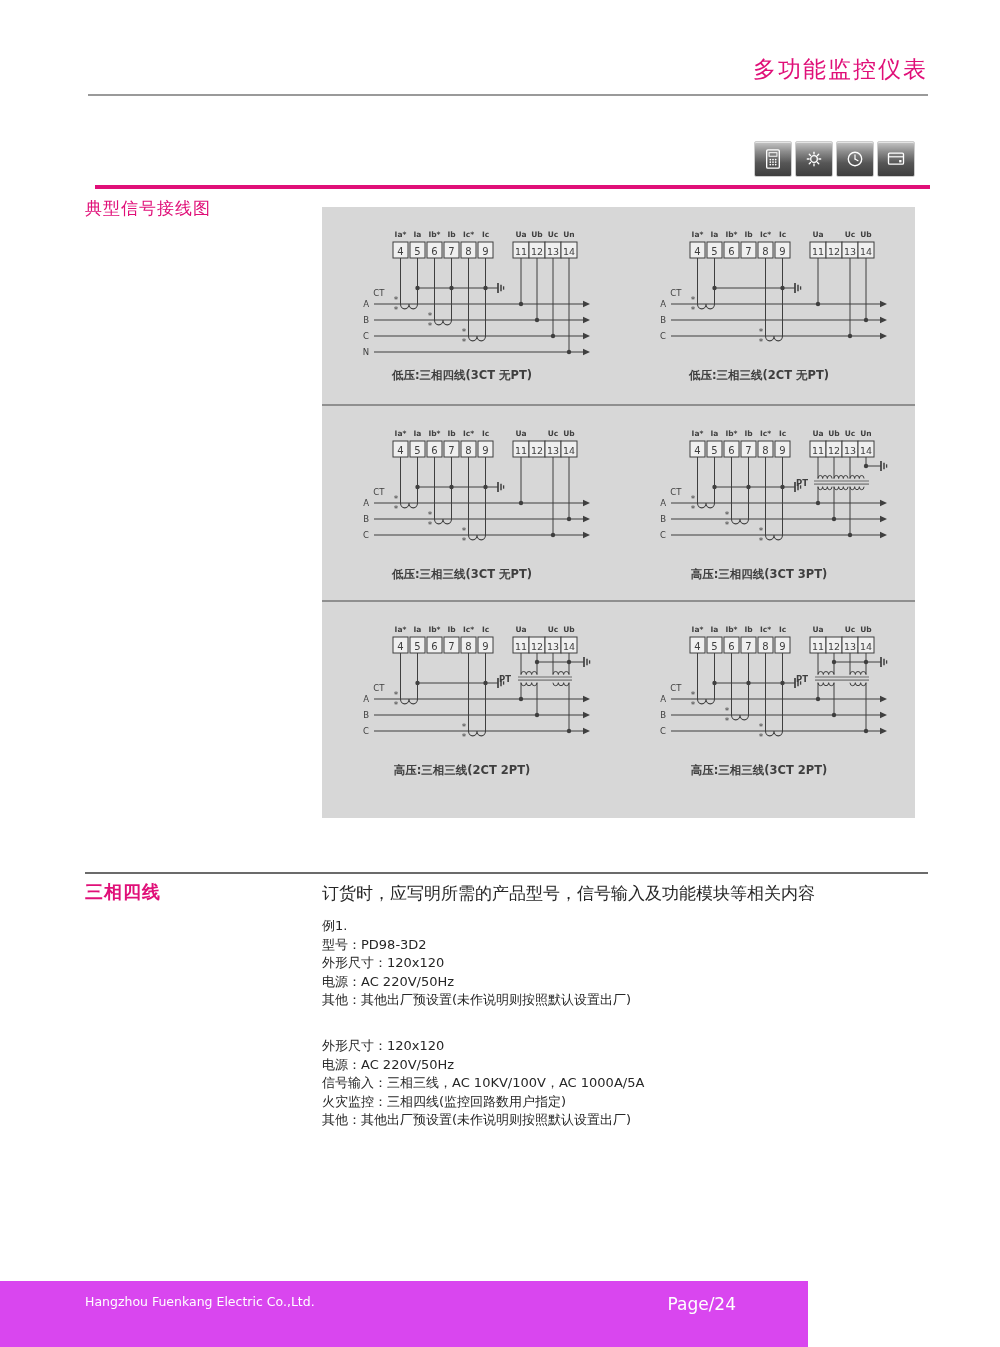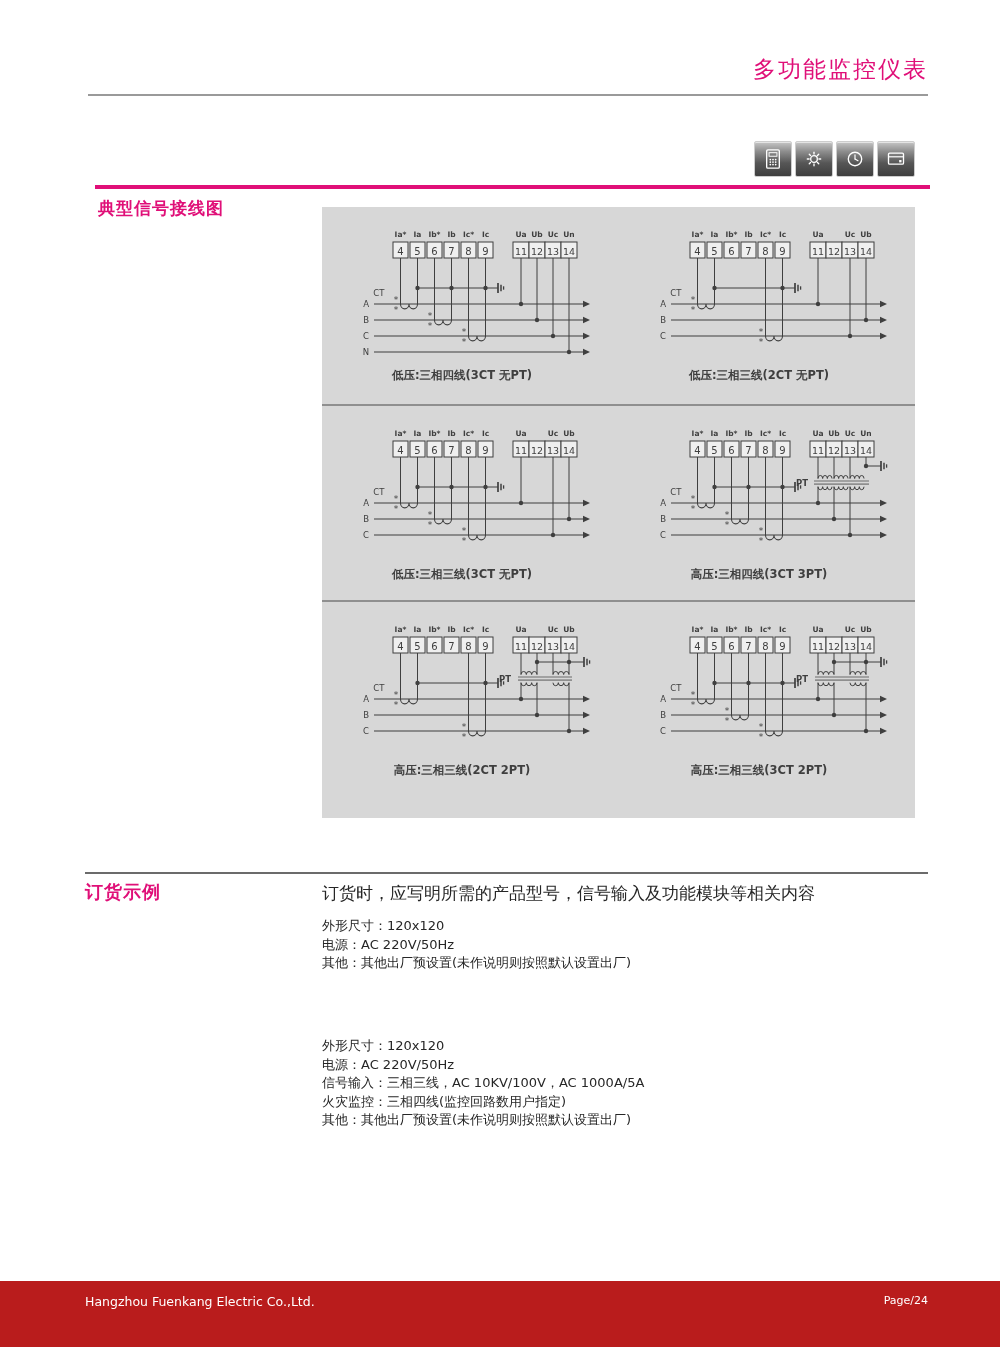--- a/index.html
+++ b/index.html
@@ -19,39 +19,39 @@
   .icon-row{position:absolute;top:141px;left:754px;display:flex;gap:3px}
   .icon-btn{
     width:38px;height:36px;border:1px solid #cdcdcd;border-radius:2px;
     background:linear-gradient(180deg,#c6c6c6 0%,#8d8d8d 28%,#565656 62%,#3e3e3e 100%);
     box-shadow:inset 0 1px 0 rgba(255,255,255,.55);
     display:flex;align-items:center;justify-content:center;cursor:pointer;
   }
 
   .thick-rule{position:absolute;top:185px;left:95px;width:835px;height:4px;background:#e00f78}
 
-  .wiring-heading{position:absolute;top:197px;left:98px;font-size:17px;font-weight:700;color:#e00f78;letter-spacing:1px}
+  .wiring-heading{position:absolute;top:197px;left:85px;font-size:17px;font-weight:400;color:#e00f78;letter-spacing:1px}
 
   .panel{position:absolute;top:207px;left:322px;width:593px;height:611px;background:#d7d7d7}
   .dg-row{display:flex;height:197px}
   .dg-row + .dg-row{border-top:2px solid #8f8f8f}
   .dg-row:nth-child(2){height:196px}
   .dg-row:nth-child(3){height:214px}
   .dg{width:296.5px;height:197px}
 
   .order-rule{position:absolute;top:872px;left:85px;width:843px;height:2px;background:#6b6b6b}
   .order-heading{position:absolute;top:880px;left:85px;font-size:18px;font-weight:600;color:#e00f78;letter-spacing:1px}
   .order-intro{position:absolute;top:882px;left:322px;font-size:17px;color:#262626}
   .ex-block{position:absolute;left:322px;font-size:13px;line-height:18.5px;color:#262626}
   .ex-1{top:917px}
   .ex-2{top:1037px}
 
-  .footer{position:absolute;top:1281px;left:0;width:1000px;height:66px;background:#b91c1c;color:#fff}
+  .footer{position:absolute;top:1281px;left:0;width:808px;height:66px;background:#d946ef;color:#fff}
   .footer-company{position:absolute;top:13px;left:85px;font-size:12.5px}
-  .footer-page{position:absolute;top:13px;right:72px;font-size:11px}
+  .footer-page{position:absolute;top:13px;right:72px;font-size:17px}
 </style>
 </head>
 <body>
 
 <div class="page-title">多功能监控仪表</div>
 <div class="title-rule"></div>
 
 <div class="icon-row">
   <div class="icon-btn">
     <svg width="30" height="30" viewBox="0 0 38 36">
@@ -589,24 +589,26 @@
           <line x1="247" y1="80.7" x2="247" y2="129" stroke="#3f3f3f" stroke-width="1"></line>
           <circle cx="247" cy="129" r="2.2" fill="#3f3f3f"></circle>
           <text x="189" y="80" fill="#3f3f3f" font-size="8.5" text-anchor="end" font-weight="600">PT</text>
           <text x="140" y="172" fill="#3f3f3f" font-size="11.5" text-anchor="middle" font-weight="600">高压:三相三线(3CT 2PT)</text>
         </svg>
       </div>
   </div>
 </div>
 
 <div class="order-rule"></div>
-<div class="order-heading">订货示例</div>
+<div class="order-heading">三相四线</div>
 <div class="order-intro">订货时，应写明所需的产品型号，信号输入及功能模块等相关内容</div>
 
 <div class="ex-block ex-1">
+  <div>例1.</div>
+  <div>型号：PD98-3D2</div>
   <div>外形尺寸：120x120</div>
   <div>电源：AC 220V/50Hz</div>
   <div>其他：其他出厂预设置(未作说明则按照默认设置出厂)</div>
 </div>
 
 <div class="ex-block ex-2">
   <div>外形尺寸：120x120</div>
   <div>电源：AC 220V/50Hz</div>
   <div>信号输入：三相三线，AC 10KV/100V，AC 1000A/5A</div>
   <div>火灾监控：三相四线(监控回路数用户指定)</div>

